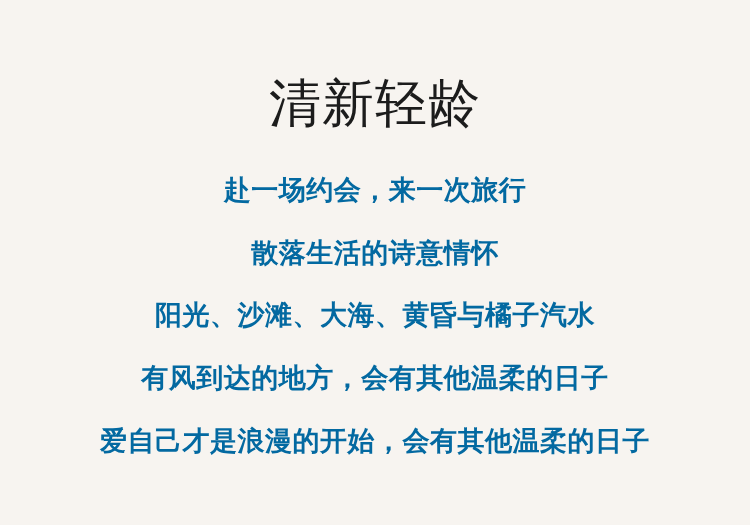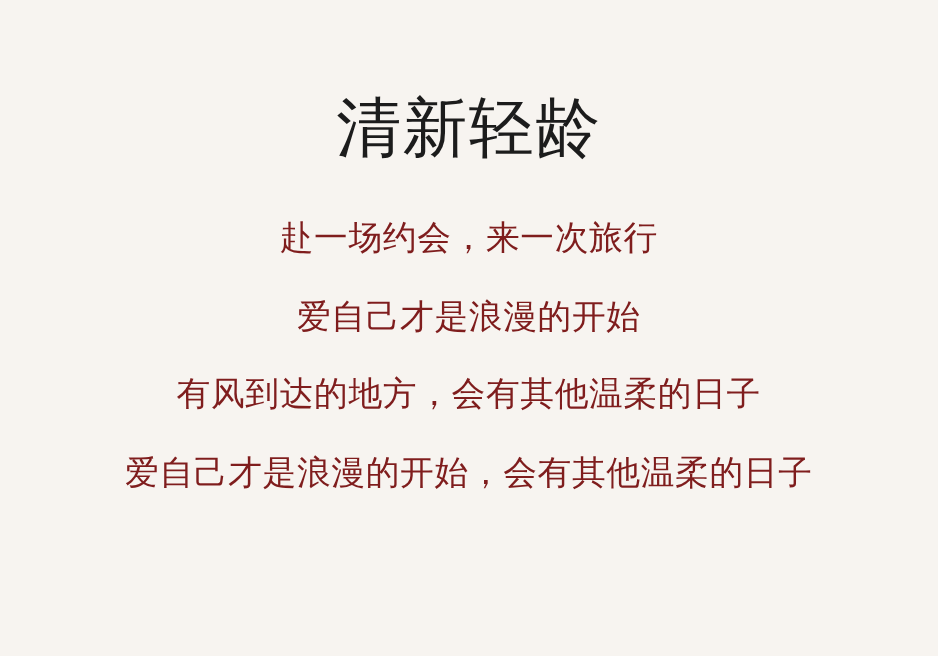--- a/index.html
+++ b/index.html
@@ -42,40 +42,41 @@
   }
   .lines {
     margin-top: 40px;
     display: flex;
     flex-direction: column;
     align-items: center;
     width: 100%;
   }
   .line {
     font-size: 27px;
-    color: #7f1d1d;
-    font-weight: 400;
+    color: #0369a1;
+    font-weight: 700;
     letter-spacing: 0.5px;
     line-height: 1.25;
     white-space: nowrap;
     text-align: center;
   }
   .line + .line {
     margin-top: 29px;
   }
 </style>
 </head>
 <body>
 
 <div class="page">
 
   <div class="headline">
     <span class="light">清新轻龄</span>
   </div>
 
   <div class="lines">
     <div class="line">赴一场约会，来一次旅行</div>
-    <div class="line">爱自己才是浪漫的开始</div>
+    <div class="line">散落生活的诗意情怀</div>
+    <div class="line">阳光、沙滩、大海、黄昏与橘子汽水</div>
     <div class="line">有风到达的地方，会有其他温柔的日子</div>
     <div class="line">爱自己才是浪漫的开始，会有其他温柔的日子</div>
   </div>
 
 </div>
 
 </body></html>

